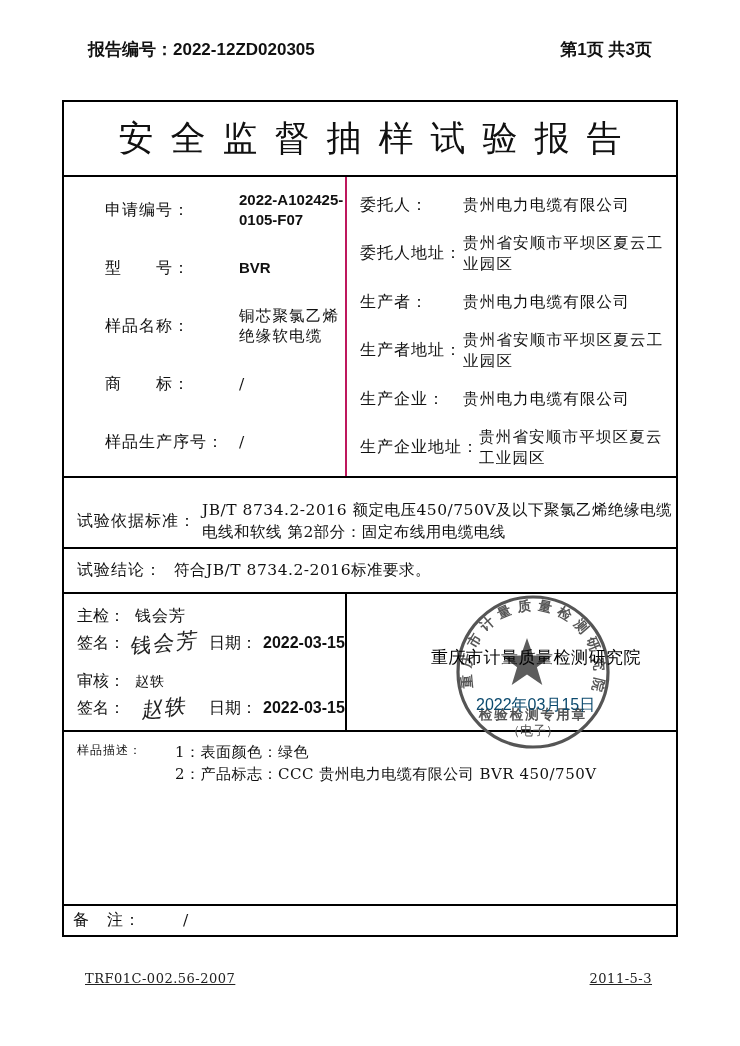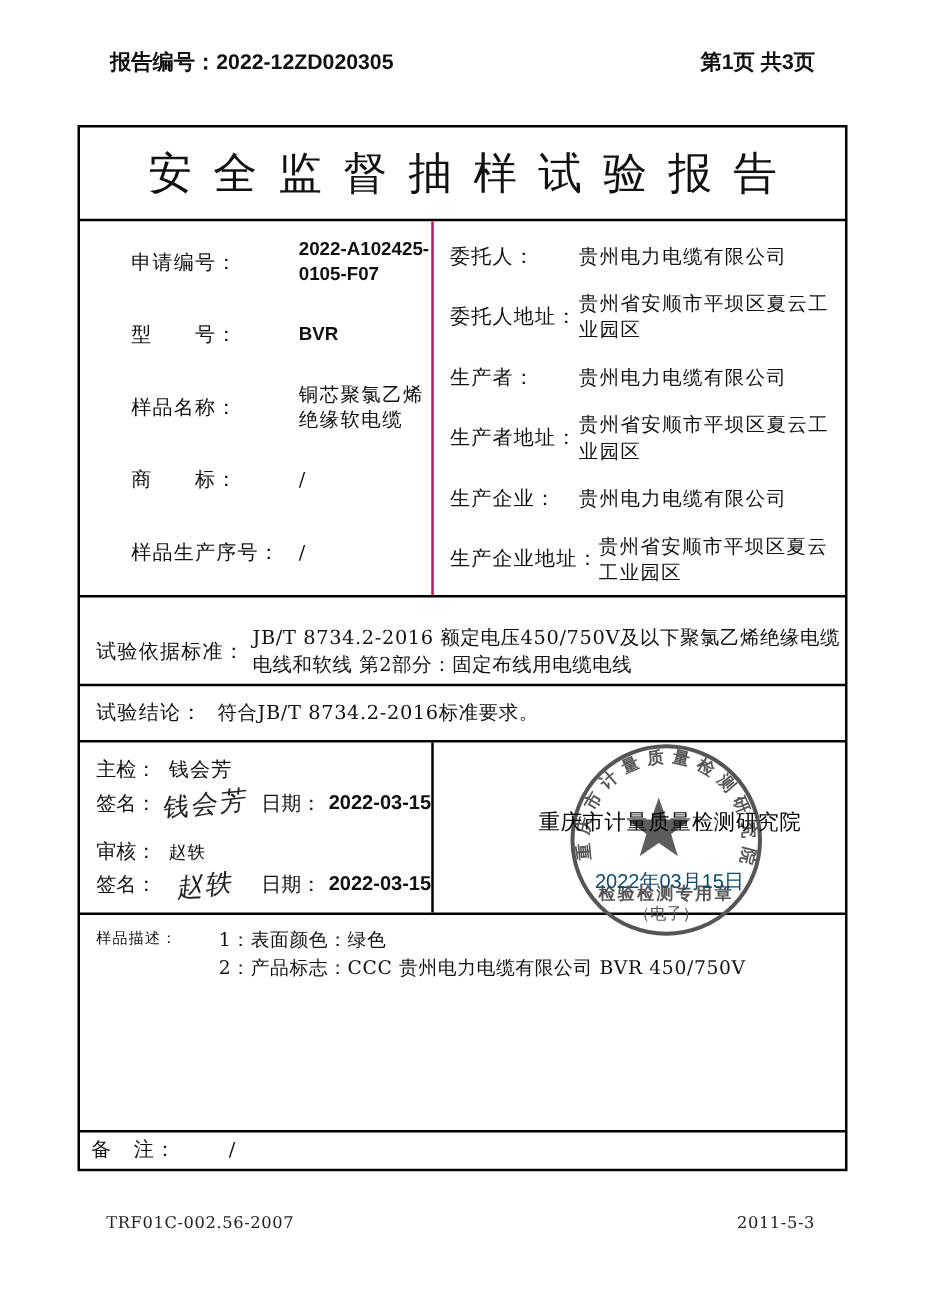--- a/index.html
+++ b/index.html
@@ -82,21 +82,21 @@
   .desc-lines { font-size:15px; line-height:1.45; letter-spacing:0.5px; }
 
   
   .remark-row { flex:1; display:flex; align-items:center; padding-left:9px; font-size:16px; }
   .remark-row .f-value { margin-left:42px; }
 
   
   .page-footer {
     position:absolute; top:971px; left:85px; width:567px;
     display:flex; justify-content:space-between;
-    font-size:13px; color:#222; letter-spacing:0.5px;
+    font-size:13px; color:#222; letter-spacing:0.5px;text-decoration:underline;
   }
 
   svg text { font-family:"DejaVu Serif", serif; }
 </style>
 </head>
 <body>
 
 <div class="page-header">
   <div>
     <span>报告编号：</span><span class="num">2022-12ZD020305</span>

